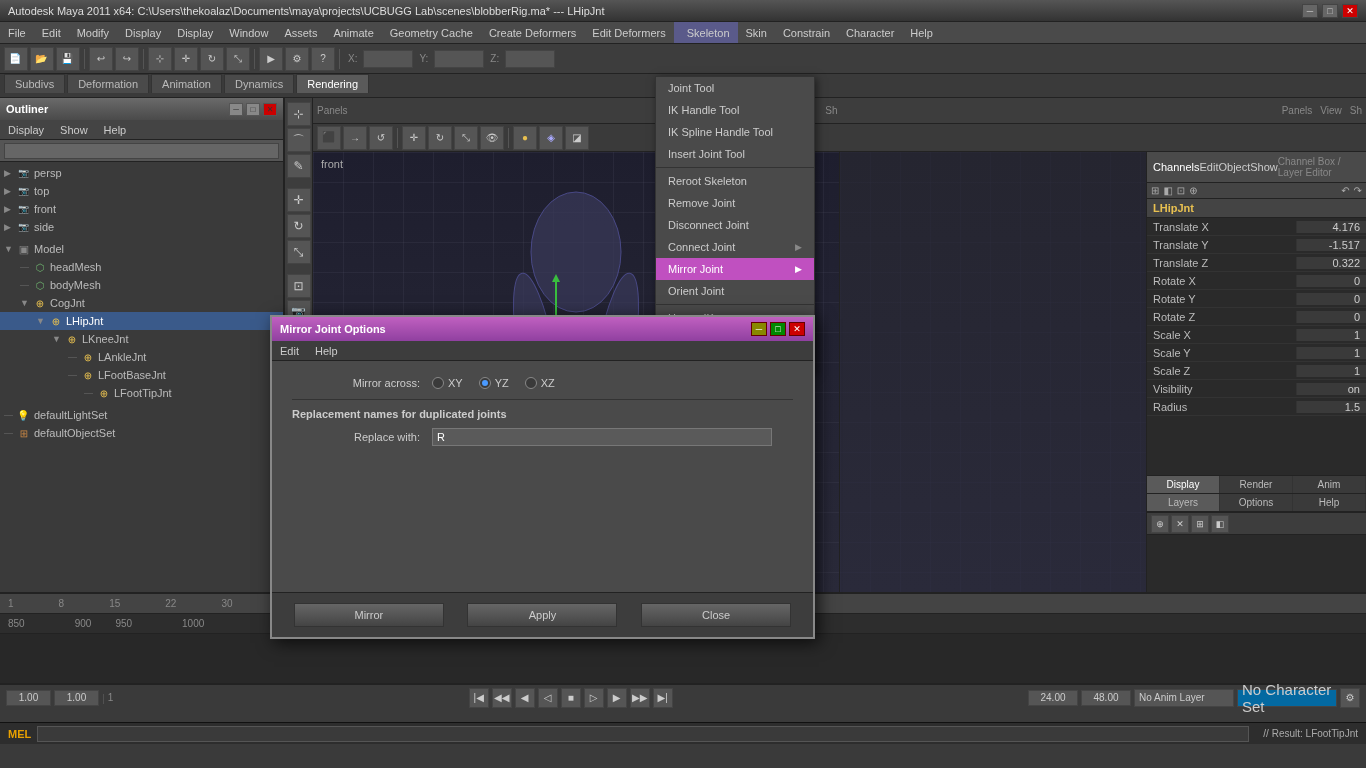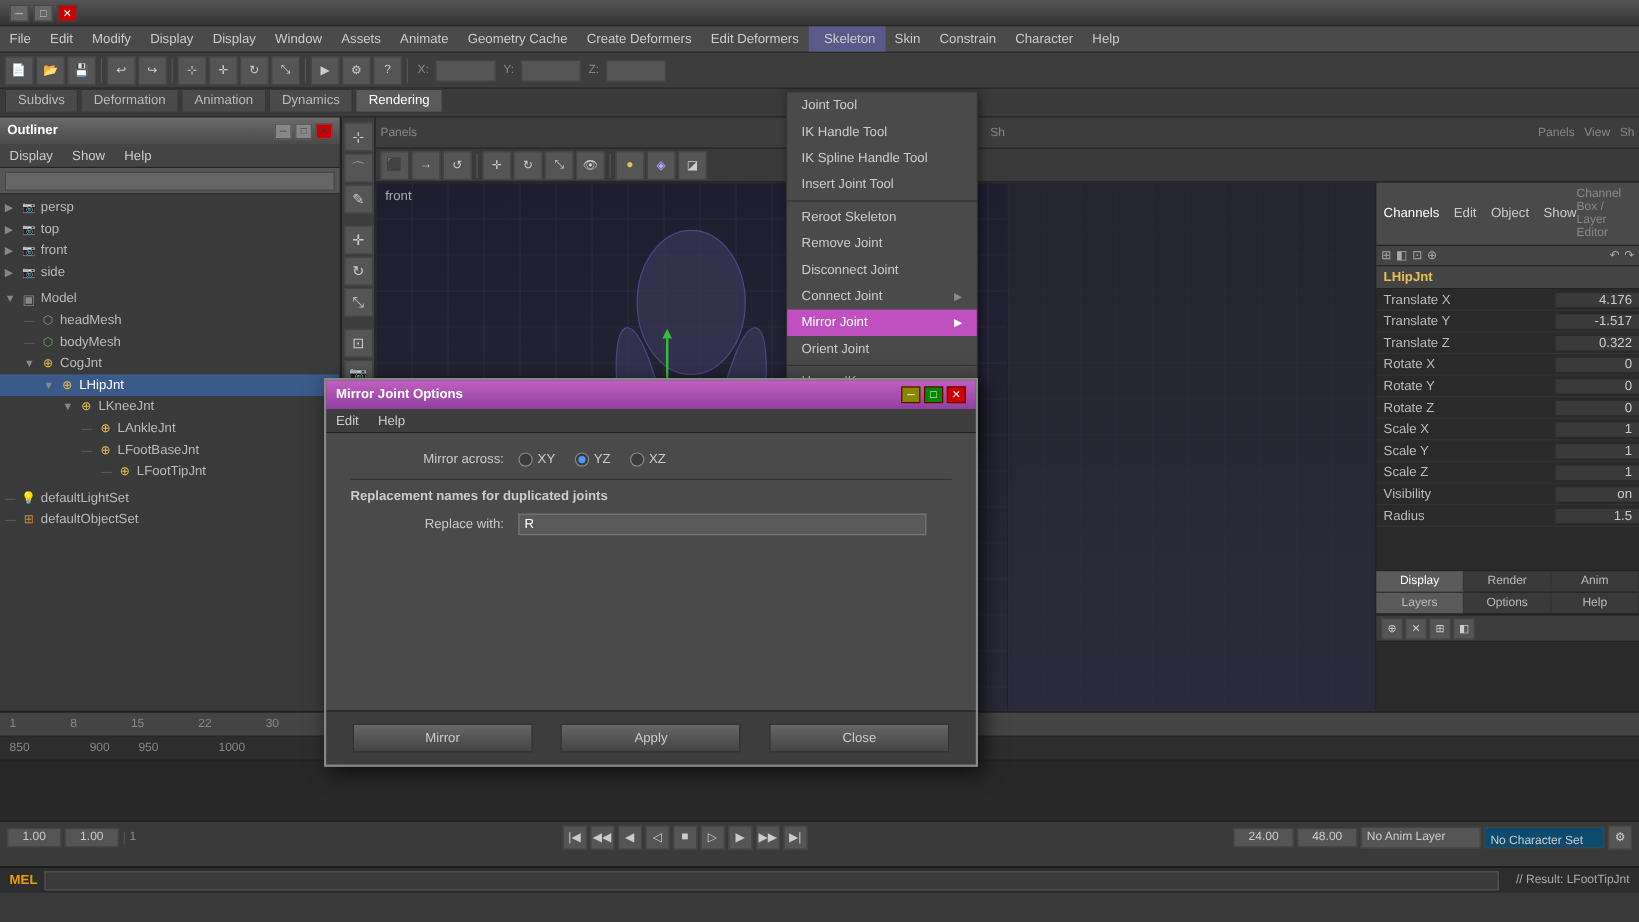--- a/index.html
+++ b/index.html
@@ -435,20 +435,21 @@
 
     
     ::-webkit-scrollbar { width: 8px; height: 8px; }
     ::-webkit-scrollbar-track { background: #333; }
     ::-webkit-scrollbar-thumb { background: #666; border: 1px solid #555; }
   </style>
 </head>
 <body>
 
 <div id="title-bar">
+  <span class="title-text">Autodesk Maya 2011 x64: C:\Users\thekoalaz\Documents\maya\projects\UCBUGG Lab\scenes\blobberRig.ma* --- LHipJnt</span>
   <div class="win-controls">
     <div class="win-btn">─</div>
     <div class="win-btn">□</div>
     <div class="win-btn" style="background:#c00; color:#fff;">✕</div>
   </div>
 </div>
 
 <div id="menu-bar">
   <div class="menu-item">File</div>
   <div class="menu-item">Edit</div>
@@ -667,21 +668,21 @@
               <polygon points="76,110 80,102 84,110" fill="#44ff44"></polygon>
             </svg>
           </div>
         </div>
 
         <div style="flex:1; position:relative; overflow:hidden; background:linear-gradient(to bottom, #252530, #2a2a3a);">
           <div style="position:absolute; top:0; left:0; right:0; bottom:0; opacity:0.15; background-image: linear-gradient(rgba(100,100,150,0.3) 1px, transparent 1px), linear-gradient(90deg, rgba(100,100,150,0.3) 1px, transparent 1px); background-size:30px 30px;"></div>
           <div style="position:absolute; top:0; right:0; bottom:0; width:220px; background:#2a2a2a; border-left:1px solid #222;">
 
             <div id="channel-box-header">
-              <div style="display:flex; gap:12px;">
+              <div style="display:flex; ">
                 <span style="color:#fff; cursor:pointer;">Channels</span>
                 <span style="cursor:pointer;">Edit</span>
                 <span style="cursor:pointer;">Object</span>
                 <span style="cursor:pointer;">Show</span>
               </div>
               <span style="color:#888; font-size:10px;">Channel Box / Layer Editor</span>
             </div>
 
             <div style="background:#444; padding:2px 4px; font-size:10px; color:#aaa; border-bottom:1px solid #222; display:flex; gap:4px;">
               <span>⊞</span>
@@ -813,21 +814,21 @@
     <div class="tc-btn">▶|</div>
     <div style="flex:1;"></div>
 
     <input type="text" class="bottom-field" value="24.00" style="width: 50px;">
     <input type="text" class="bottom-field" value="48.00" style="width: 50px;">
 
     <div style="background:#555; border:1px solid #444; height:18px; width:100px; display:flex; align-items:center; padding:0 4px; font-size:10px; color:#ccc;">
       <span>No Anim Layer</span>
     </div>
 
-    <div style="background:#0c4a6e; border:1px solid #444; height:18px; width:100px; display:flex; align-items:flex-end; padding:0 4px; font-size:10px; color:#ccc;">
+    <div style="background:#0369a1; border:1px solid #444; height:18px; width:100px; display:flex; align-items:center; padding:0 4px; font-size:15px; color:#ccc;">
       <span>No Character Set</span>
     </div>
     <div class="tc-btn">⚙</div>
   </div>
 </div>
 
 <div id="mel-bar">
   <span id="mel-label" style="color:#e8a000; font-size:11px; font-weight:bold;">MEL</span>
   <input id="mel-input" type="text" style="flex: 1 1 0%; background: rgb(58, 58, 58); border: 1px solid rgb(85, 85, 85); color: rgb(204, 204, 204); height: 16px; font-size: 11px; padding: 0px 4px;">
   <span style="color:#aaa; font-size:10px; margin-left:8px;">// Result: LFootTipJnt</span>

